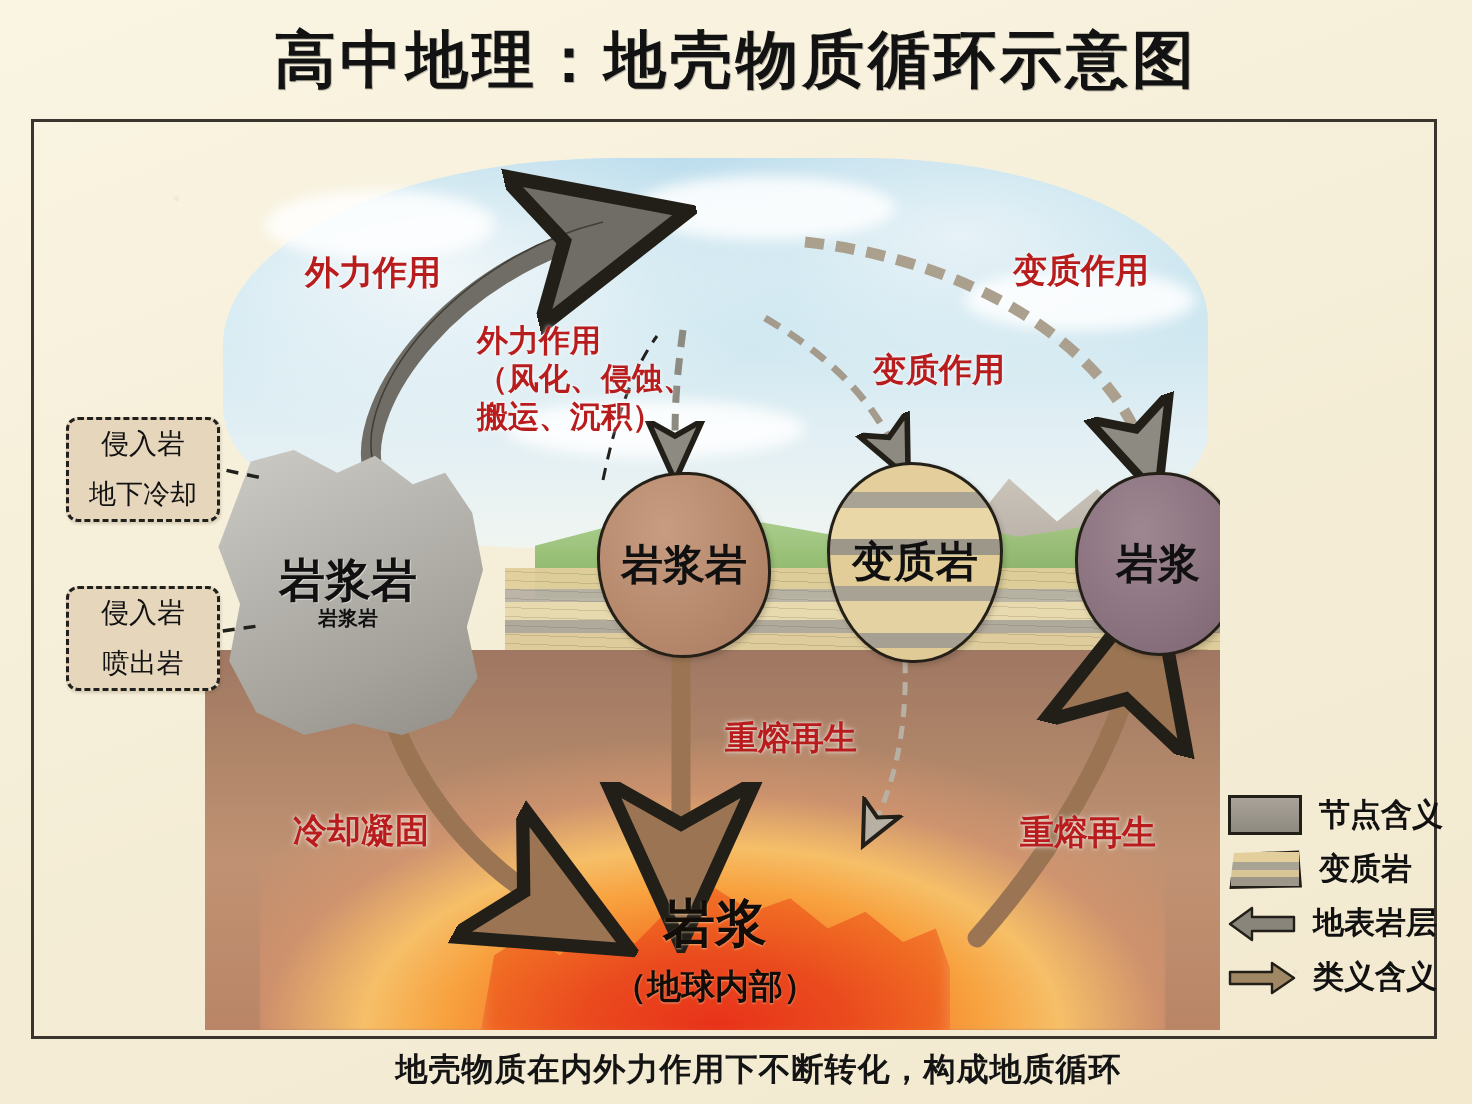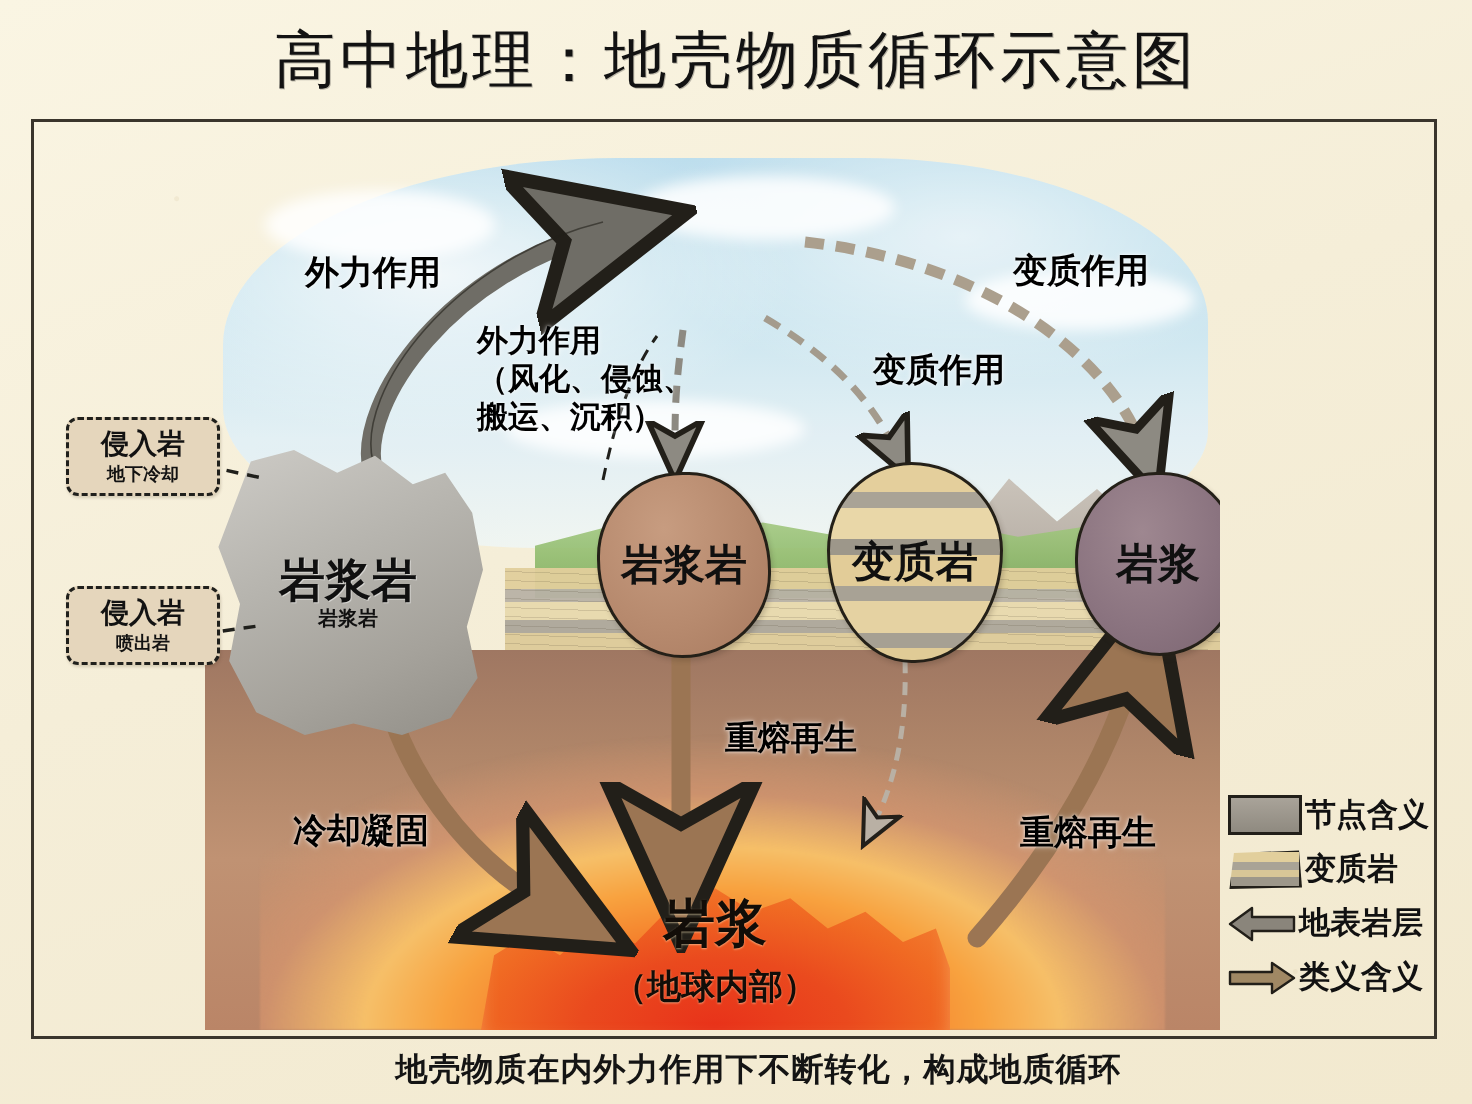--- a/index.html
+++ b/index.html
@@ -19,21 +19,21 @@
       radial-gradient(circle at 34% 77%, rgba(205,185,145,.15) 0 2px, transparent 3px),
       radial-gradient(circle at 88% 88%, rgba(200,180,140,.13) 0 2px, transparent 3px),
       linear-gradient(160deg,#faf5e3 0%,#f5eed8 45%,#f2e9cf 100%);
     pointer-events:none;
   }
 
   
   .title{
     position:absolute;left:0;right:0;top:18px;
     text-align:center;
-    font-size:62px;font-weight:normal;color:#121212;
+    font-size:62px;font-weight:bold;color:#121212;
     letter-spacing:4px;
     font-family:"DejaVu Sans","Liberation Sans",sans-serif;
     text-shadow:1px 1px 0 rgba(0,0,0,.25);
   }
 
   
   .frame{
     position:absolute;left:31px;top:119px;
     width:1406px;height:920px;
     border:3px solid #3a352c;
@@ -167,47 +167,47 @@
     position:absolute;left:300px;top:745px;width:420px;
     text-align:center;color:#120d08;font-weight:bold;
     font-family:"DejaVu Sans","Liberation Sans",sans-serif;
     text-shadow:0 1px 2px rgba(255,235,190,.55);
   }
   .magma-label .big{font-size:52px;line-height:1.1;}
   .magma-label .small{font-size:34px;line-height:1.2;margin-top:14px;}
 
   
   .lbl{
-    position:absolute;color:#000000;font-weight:bold;
+    position:absolute;color:#b91c1c;font-weight:bold;
     font-family:"DejaVu Sans","Liberation Sans",sans-serif;
     white-space:pre-line;line-height:1.22;
     text-shadow:0 0 3px rgba(255,255,255,.75),0 0 6px rgba(255,255,255,.55);
   }
 
   
   .callout{
     position:absolute;
     background:#e5d6bc;
     border:3px dashed #20201c;
     border-radius:12px;
     padding:7px 10px 9px;
-    text-align:center;color:#121212;font-weight:bold;
+    text-align:center;color:#121212;font-weight:normal;
     font-family:"DejaVu Sans","Liberation Sans",sans-serif;
     line-height:1.2;
     box-shadow:1px 2px 3px rgba(90,70,45,.2);
   }
   .callout .l1{font-size:28px;display:block;}
-  .callout .l2{font-size:18px;display:block;margin-top:2px;}
+  .callout .l2{font-size:27px;display:block;margin-top:17px;}
 
   
   .legend{
     position:absolute;left:1228px;top:788px;width:205px;
   }
   .legend-row{
-    display:flex;align-items:center;gap:3px;height:54px;
+    display:flex;align-items:center;gap:17px;height:54px;
   }
   .legend-text{
     font-size:31px;font-weight:bold;color:#111;
     font-family:"DejaVu Sans","Liberation Sans",sans-serif;
     white-space:nowrap;
   }
   .sw{width:68px;height:34px;flex:0 0 68px;position:relative;}
   .sw-node{
     background:linear-gradient(180deg,#a9a399 0%,#8f8a80 100%);
     border:3px solid #221f19;

